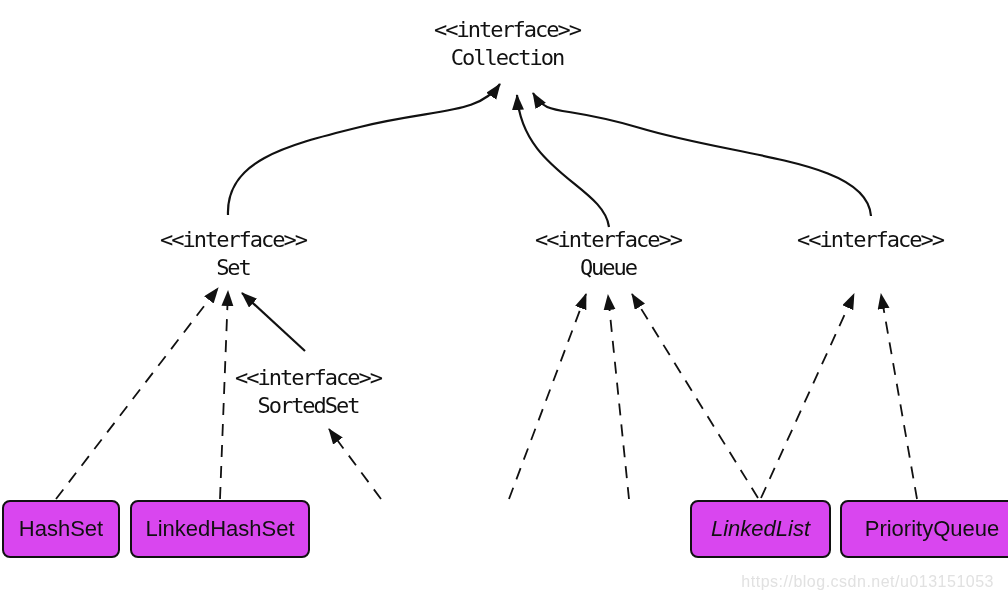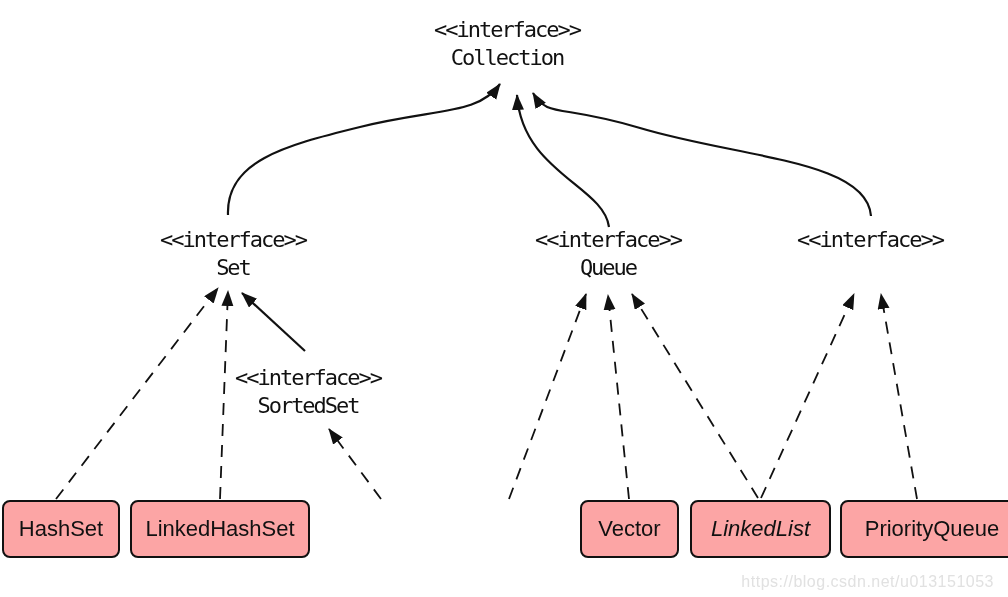--- a/index.html
+++ b/index.html
@@ -37,21 +37,21 @@
     letter-spacing: -2px;
     line-height: 28px;
     color: #111111;
     white-space: nowrap;
   }
   .cls {
     position: absolute;
     top: 500px;
     height: 58px;
     box-sizing: border-box;
-    background: #fca5a5;
+    background: #d946ef;
     border: 2px solid #111111;
     border-radius: 8px;
     display: flex;
     align-items: center;
     justify-content: center;
     font-family: "Liberation Sans", sans-serif;
     font-size: 22px;
     color: #111111;
     white-space: nowrap;
   }
@@ -117,23 +117,20 @@
     <div>&lt;&lt;interface&gt;&gt;</div>
     <div>SortedSet</div>
   </div>
 
   <div class="cls" style="left:2px; width:118px;">
     <span>HashSet</span>
   </div>
   <div class="cls" style="left:130px; width:180px;">
     <span>LinkedHashSet</span>
   </div>
-  <div class="cls" style="left:580px; width:99px;">
-    <span>Vector</span>
-  </div>
   <div class="cls" style="left:690px; width:141px;font-style:italic;">
     <span>LinkedList</span>
   </div>
   <div class="cls" style="left:840px; width:184px;">
     <span>PriorityQueue</span>
   </div>
 
   <div class="watermark">https://blog.csdn.net/u013151053</div>
 
 </div>

